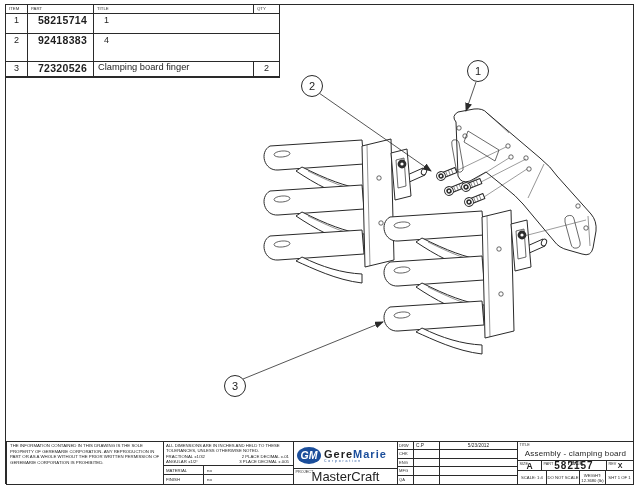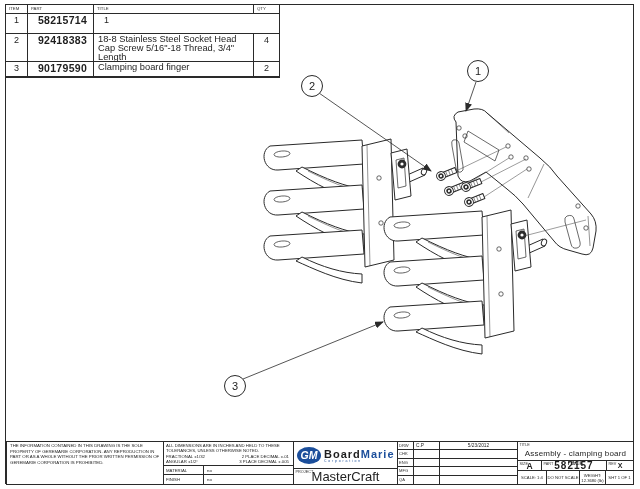--- a/index.html
+++ b/index.html
@@ -197,26 +197,25 @@
     <div class="c c-qty">QTY</div>
   </div>
   <div class="prow r-a">
     <div class="c c-item cell-num">1</div>
     <div class="c c-part cell-pn">58215714</div>
     <div class="c c-qty cell-num">1</div>
   </div>
   <div class="prow r-b">
     <div class="c c-item cell-num">2</div>
     <div class="c c-part cell-pn">92418383</div>
-    <div class="c c-title cell-tt">18-8 Stainless Steel Socket Head Cap Screw 5/16"-18 Thread, 3/4" Length</div>
     <div class="c c-qty cell-num">4</div>
   </div>
   <div class="prow r-c">
     <div class="c c-item cell-num">3</div>
-    <div class="c c-part cell-pn">90179590</div>
+    <div class="c c-part cell-pn">72320526</div>
     <div class="c c-title cell-tt">Clamping board finger</div>
     <div class="c c-qty cell-num">2</div>
   </div>
 </div>
 
 <div class="abs" id="title-block">
 
   <div class="tb-sec tb-prop">
     <div class="prop-body">THE INFORMATION CONTAINED IN THIS DRAWING IS THE SOLE PROPERTY OF GEREMARIE CORPORATION.  ANY REPRODUCTION IN PART OR AS A WHOLE WITHOUT THE PRIOR WRITTEN PERMISSION OF GEREMARIE CORPORATION IS PROHIBITED.</div>
   </div>
@@ -241,21 +240,21 @@
       <div class="mf-label">FINISH</div>
       <div class="mf-val">no</div>
     </div>
   </div>
 
   <div class="tb-sec tb-logo">
     <div class="logo-row">
       <div class="gm-mark">GM</div>
       <div>
         <div class="gm-name">
-          <span>Board</span><span class="gm-blue">Marie</span>
+          <span>Gere</span><span class="gm-blue">Marie</span>
         </div>
         <div class="gm-sub">Corporation</div>
       </div>
     </div>
     <div class="proj-row">
       <span class="mini">PROJECT</span>
       <div class="proj-val">MasterCraft</div>
     </div>
   </div>
 

